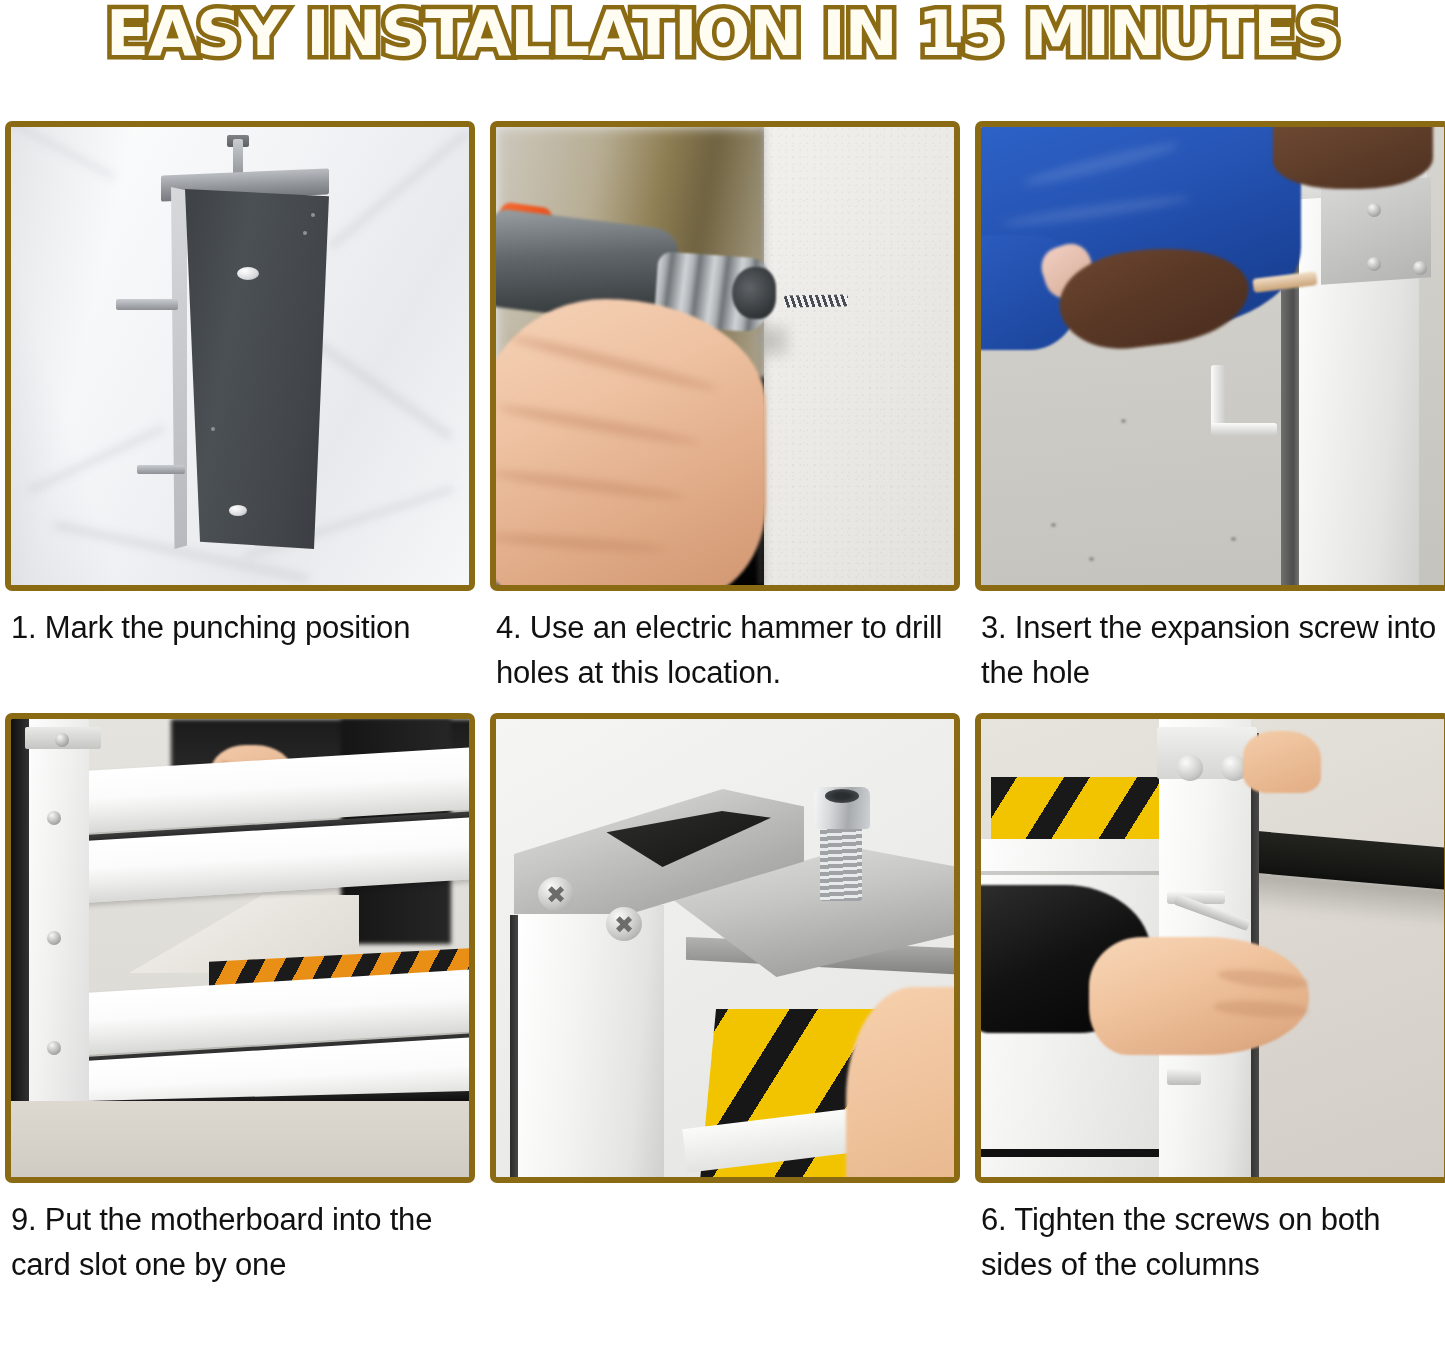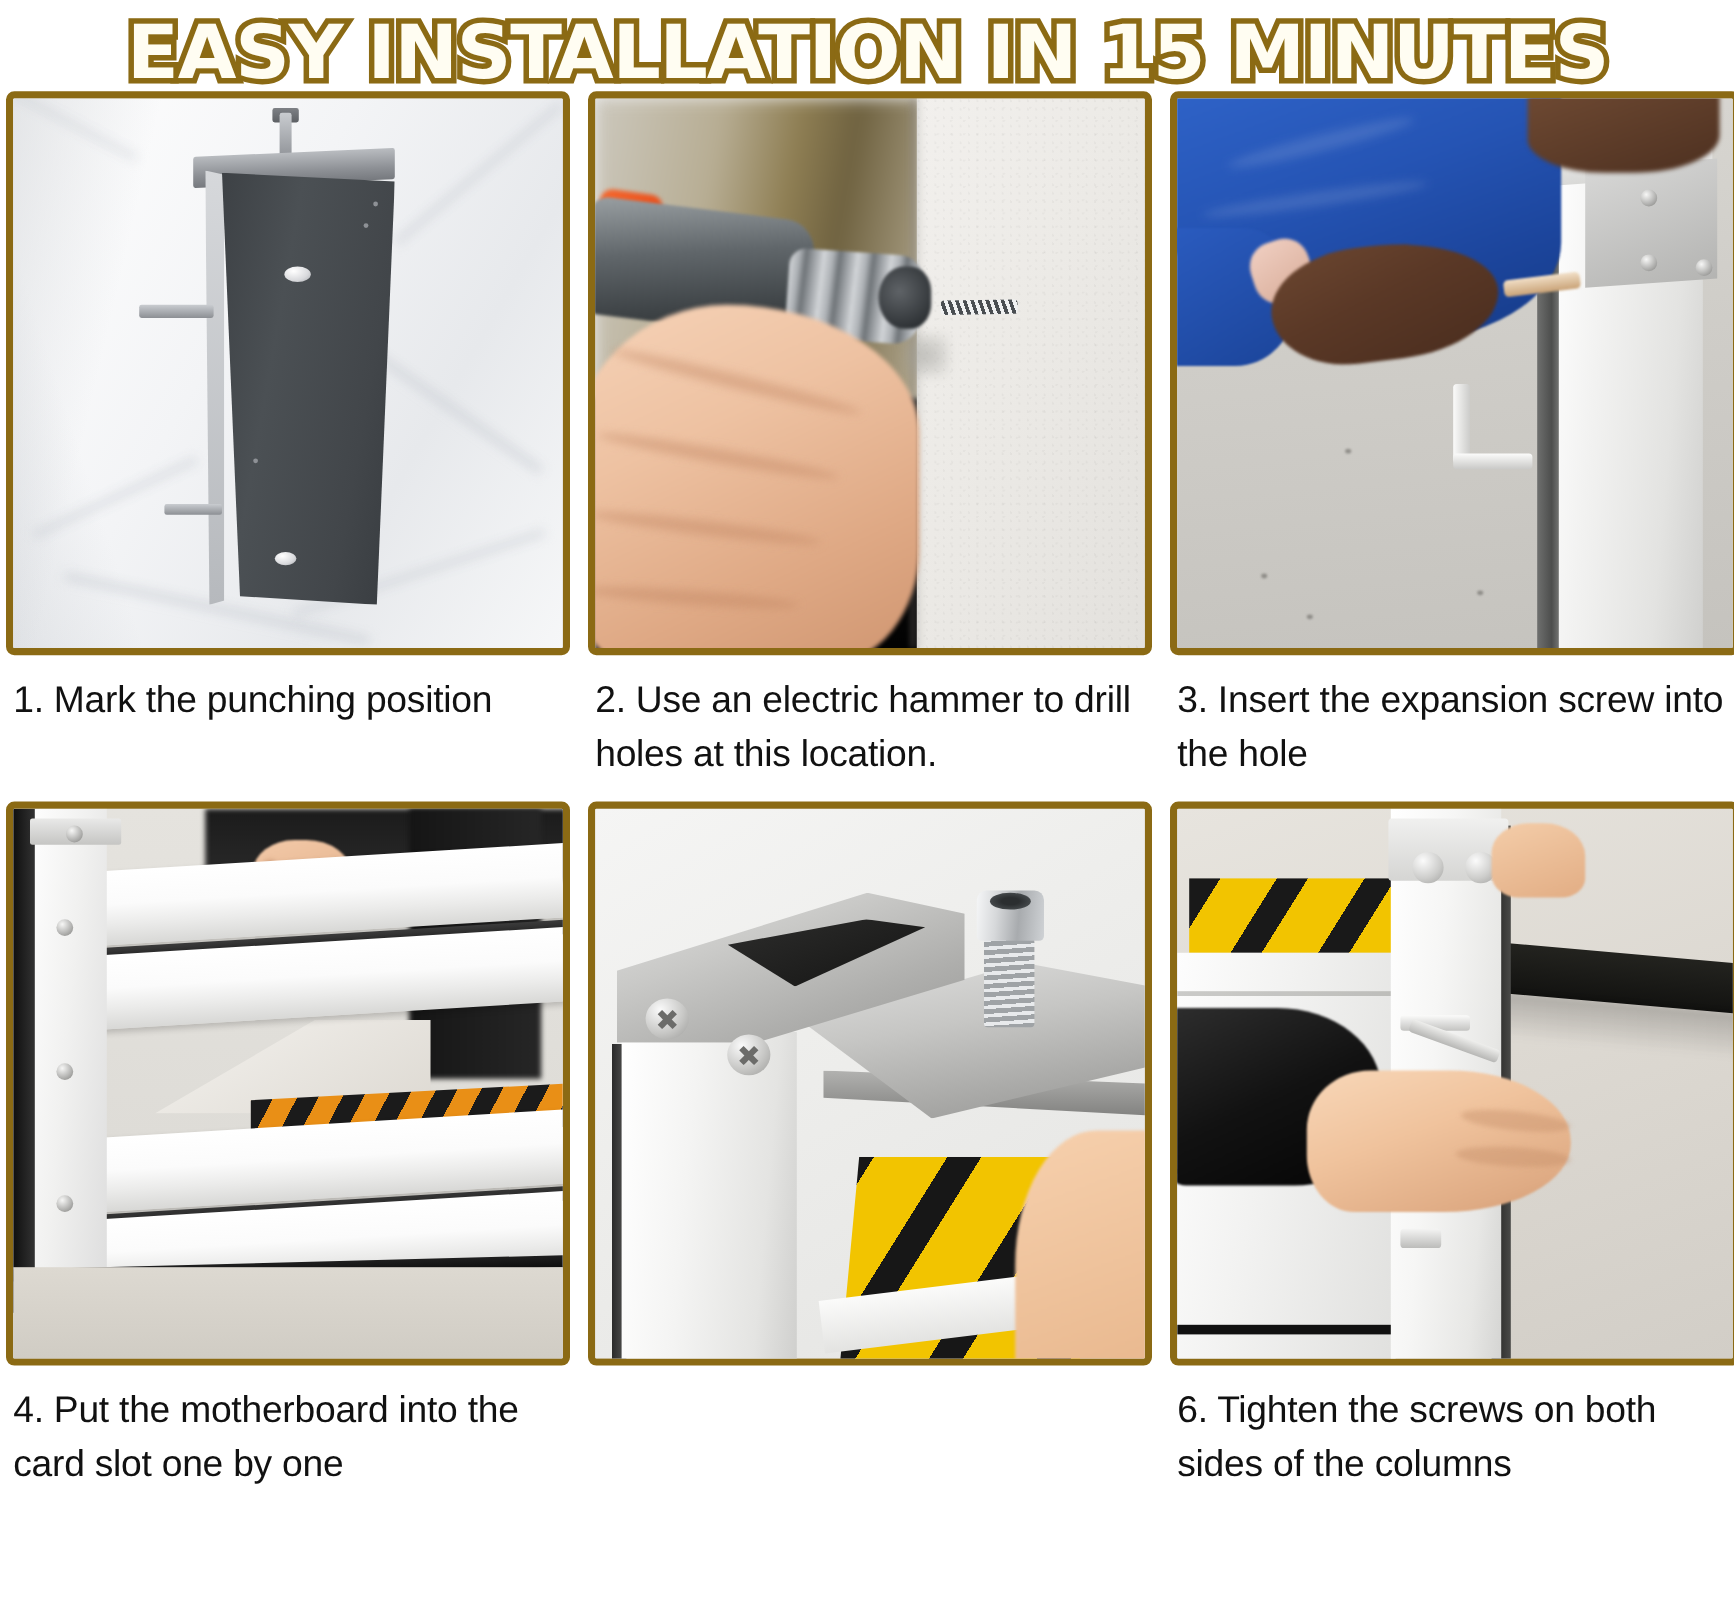--- a/index.html
+++ b/index.html
@@ -10,23 +10,23 @@
   body {
     width: 1445px;
     height: 1352px;
     font-family: "Liberation Sans", sans-serif;
     overflow: hidden;
     position: relative;
   }
 
   
   .title-bar {
-    height: 76px;
+    height: 121px;
     display: flex;
-    align-items: flex-end;
+    align-items: flex-start;
     justify-content: center;
     padding-top: 2px;
     box-sizing: border-box;
   }
   .title-text {
     font-family: "DejaVu Sans", sans-serif;
     font-weight: bold;
     font-size: 62px;
     line-height: 64px;
     letter-spacing: -1px;
@@ -587,21 +587,21 @@
         <div class="p2-drill-body"></div>
         <div class="p2-chuck"></div>
         <div class="p2-chuck-dark"></div>
         <div class="p2-hand"></div>
         <div class="p2-finger p2-fg1"></div>
         <div class="p2-finger p2-fg2"></div>
         <div class="p2-finger p2-fg3"></div>
         <div class="p2-finger p2-fg4"></div>
       </div>
     </div>
-    <div class="caption">2. Use an electric hammer to drill holes at this location.</div>
+    <div class="caption">4. Use an electric hammer to drill holes at this location.</div>
   </div>
 
   <div class="cell">
     <div class="photo-frame">
       <div class="photo">
         <div class="p3-floor"></div>
         <div class="p3-floor-spk" style="left:140px;top:292px;"></div>
         <div class="p3-floor-spk" style="left:70px;top:396px;"></div>
         <div class="p3-floor-spk" style="left:108px;top:430px;"></div>
         <div class="p3-floor-spk" style="left:250px;top:410px;"></div>
@@ -655,21 +655,21 @@
         <div class="p4-post"></div>
         <div class="p4-post-cap"></div>
         <div class="p3-screw" style="left:36px;top:92px;"></div>
         <div class="p3-screw" style="left:36px;top:212px;"></div>
         <div class="p3-screw" style="left:36px;top:322px;"></div>
         <div class="p3-screw" style="left:44px;top:14px;"></div>
         <div class="p4-floor-line"></div>
         <div class="p4-floor"></div>
       </div>
     </div>
-    <div class="caption">4. Put the motherboard into the card slot one by one</div>
+    <div class="caption">9. Put the motherboard into the card slot one by one</div>
   </div>
 
   <div class="cell">
     <div class="photo-frame">
       <div class="photo">
         <div class="p5-bg"></div>
         <div class="p5-hazard"></div>
         <div class="p5-hazard-white"></div>
         <div class="p5-thumb"></div>
         <div class="p5-col-dark"></div>

